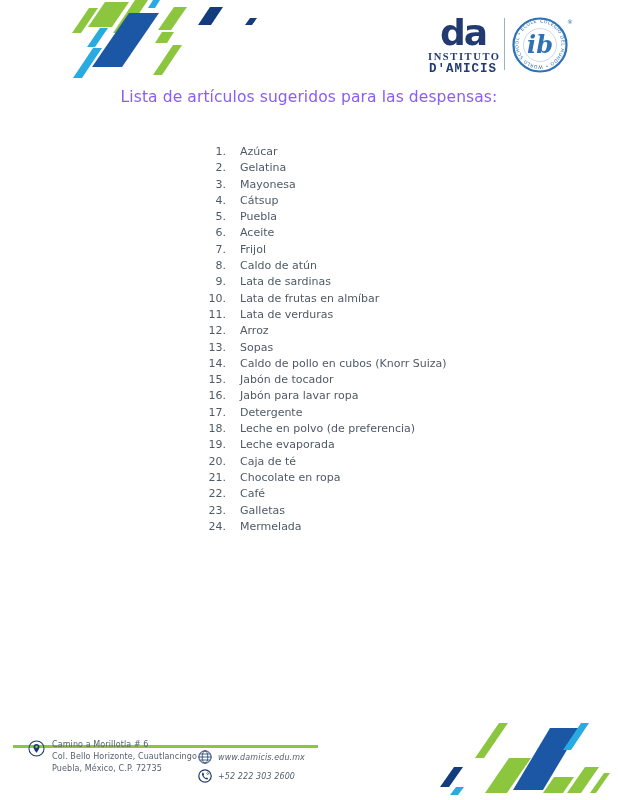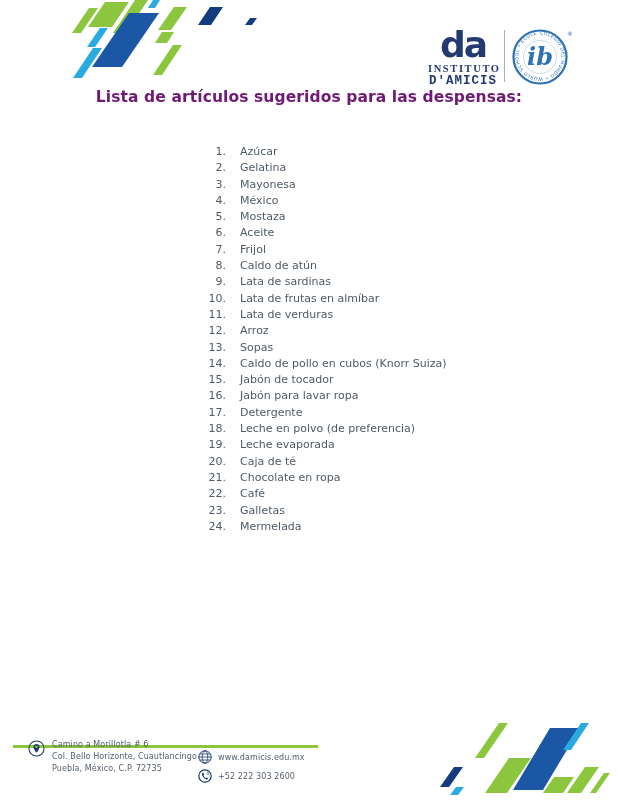--- a/index.html
+++ b/index.html
@@ -13,21 +13,21 @@
     margin: 0 auto;
     background: #ffffff;
     overflow: hidden;
   }
 
   
   .deco-tl { position: absolute; left: 55px; top: 0; }
   .deco-br { position: absolute; left: 420px; top: 710px; }
 
   
-  .logos { position: absolute; top: 14px; left: 428px; width: 140px; height: 64px; margin-top: 12px; }
+  .logos { position: absolute; top: 14px; left: 428px; width: 140px; height: 64px; }
   .da-logo { position: absolute; left: 0; top: 4px; width: 70px; text-align: center; color: #223A70; }
   .da-monogram {
     font-family: "DejaVu Sans", sans-serif;
     font-weight: bold;
     font-size: 36px;
     line-height: 30px;
     letter-spacing: -2px;
     color: #223A70;
   }
   .da-line1 {
@@ -51,22 +51,22 @@
     width: 1px; height: 52px; background: #9DB0C6;
   }
   .ib-logo { position: absolute; left: 82px; top: 0; }
 
   
   .doc-title {
     position: absolute;
     top: 88px; left: 0; right: 0;
     text-align: center;
     font-size: 15.5px;
-    font-weight: bold;
-    color: #701a75;
+    font-weight: normal;
+    color: #8b5cf6;
     letter-spacing: 0.1px;
   }
 
   
   .list-wrap { position: absolute; left: 202px; top: 144px; width: 380px; }
   ol.items {
     list-style: none;
     counter-reset: item;
     font-size: 11px;
     line-height: 16.3px;
@@ -93,21 +93,21 @@
   .footer-address .icon { width: 17px; height: 17px; margin-right: 7px; margin-top: 1px; }
   .footer-address .addr-text {
     font-size: 8px;
     line-height: 11.8px;
     color: #55616E;
     letter-spacing: 0.1px;
   }
   .footer-contact { position: absolute; left: 198px; top: 750px; }
   .footer-contact .row { display: flex; align-items: center; margin-bottom: 5px; }
   .footer-contact .icon { width: 14px; height: 14px; margin-right: 6px; }
-  .footer-contact .txt { font-size: 8px; color: #55616E; letter-spacing: 0.1px; }
+  .footer-contact .txt { font-size: 8px; color: #55616E; letter-spacing: 0.1px; font-style: italic; }
 </style>
 </head>
 <body>
 
 <div class="page">
 
   <svg class="deco-tl" width="210" height="95" viewBox="0 0 210 95">
     <polygon points="17,33 26,33 43,8 34,8" fill="#8CC63F"></polygon>
     <polygon points="33,27 57,27 74,2 50,2" fill="#8CC63F"></polygon>
     <polygon points="58,33 71,33 93,0 80,0" fill="#8CC63F"></polygon>
@@ -143,22 +143,22 @@
     </svg>
   </div>
 
   <div class="doc-title">Lista de artículos sugeridos para las despensas:</div>
 
   <div class="list-wrap">
     <ol class="items">
         <li>Azúcar</li>
         <li>Gelatina</li>
         <li>Mayonesa</li>
-        <li>México</li>
-        <li>Mostaza</li>
+        <li>Cátsup</li>
+        <li>Puebla</li>
         <li>Aceite</li>
         <li>Frijol</li>
         <li>Caldo de atún</li>
         <li>Lata de sardinas</li>
         <li>Lata de frutas en almíbar</li>
         <li>Lata de verduras</li>
         <li>Arroz</li>
         <li>Sopas</li>
         <li>Caldo de pollo en cubos (Knorr Suiza)</li>
         <li>Jabón de tocador</li>

